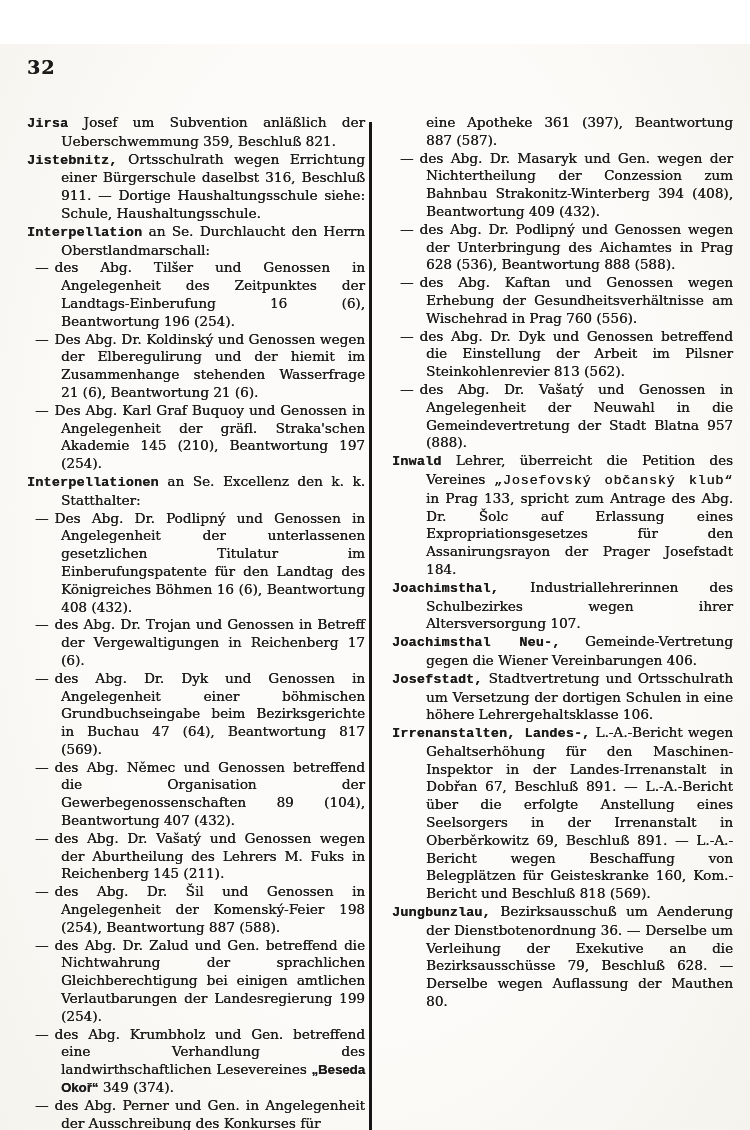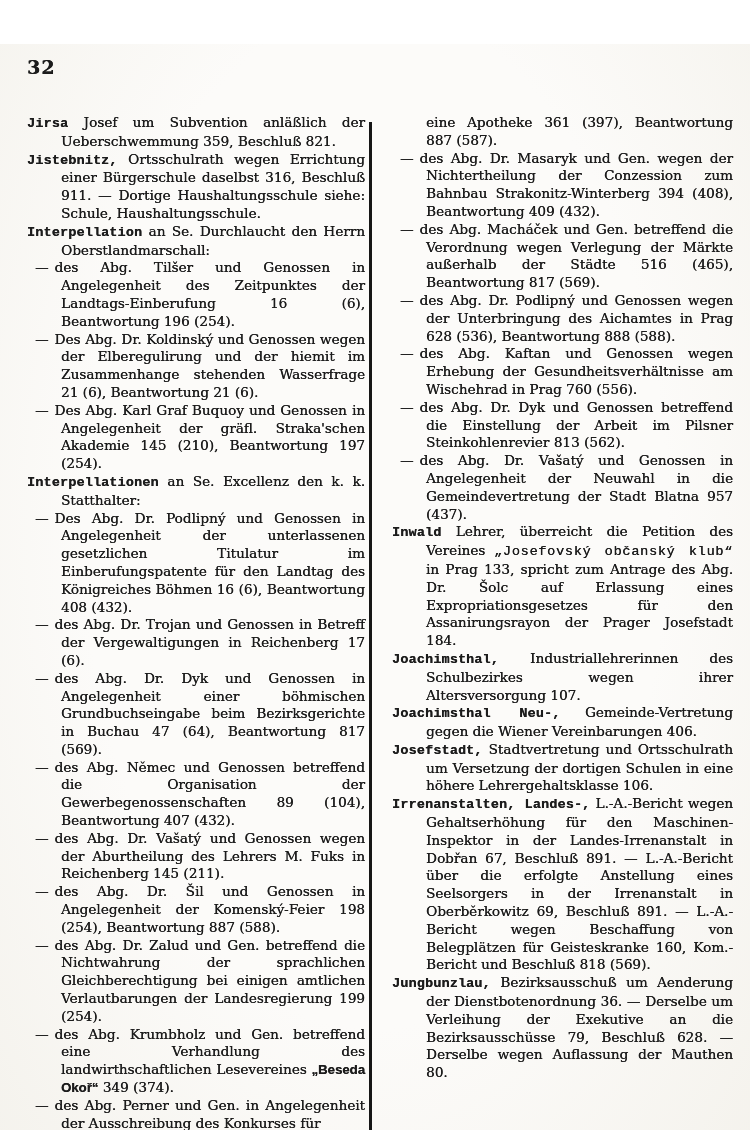--- a/index.html
+++ b/index.html
@@ -69,25 +69,24 @@
       <p class="entry kind-dash"><span class="dmark">—</span><span class="seg-plain">des Abg. Dr. Vašatý und Genossen wegen der Aburtheilung des Lehrers M. Fuks in Reichenberg 145 (211).</span></p>
       <p class="entry kind-dash"><span class="dmark">—</span><span class="seg-plain">des Abg. Dr. Šil und Genossen in Angelegenheit der Komenský-Feier 198 (254), Beantwortung 887 (588).</span></p>
       <p class="entry kind-dash"><span class="dmark">—</span><span class="seg-plain">des Abg. Dr. Zalud und Gen. betreffend die Nichtwahrung der sprachlichen Gleichberechtigung bei einigen amtlichen Verlautbarungen der Landesregierung 199 (254).</span></p>
       <p class="entry kind-dash"><span class="dmark">—</span><span class="seg-plain">des Abg. Krumbholz und Gen. betreffend eine Verhandlung des landwirthschaftlichen Lesevereines </span><span class="seg-boldroman">„Beseda Okoř“</span><span class="seg-plain"> 349 (374).</span></p>
       <p class="entry kind-dash"><span class="dmark">—</span><span class="seg-plain">des Abg. Perner und Gen. in Angelegenheit der Ausschreibung des Konkurses für</span></p>
     </div>
   <div class="divider" id="col-divider" style="background: rgb(22, 22, 22);"></div>
   <div class="col col-right" id="col-right">
       <p class="entry kind-cont"><span class="seg-plain">eine Apotheke 361 (397), Beantwortung 887 (587).</span></p>
       <p class="entry kind-dash"><span class="dmark">—</span><span class="seg-plain">des Abg. Dr. Masaryk und Gen. wegen der Nichtertheilung der Conzession zum Bahnbau Strakonitz-Winterberg 394 (408), Beantwortung 409 (432).</span></p>
-      <p class="entry kind-dash"><span class="dmark">—</span><span class="seg-plain">des Abg. Macháček und Gen. betreffend die Verordnung wegen Verlegung der Märkte außerhalb der Städte 516 (465), Beantwortung 817 (569).</span></p>
       <p class="entry kind-dash"><span class="dmark">—</span><span class="seg-plain">des Abg. Dr. Podlipný und Genossen wegen der Unterbringung des Aichamtes in Prag 628 (536), Beantwortung 888 (588).</span></p>
       <p class="entry kind-dash"><span class="dmark">—</span><span class="seg-plain">des Abg. Kaftan und Genossen wegen Erhebung der Gesundheitsverhältnisse am Wischehrad in Prag 760 (556).</span></p>
       <p class="entry kind-dash"><span class="dmark">—</span><span class="seg-plain">des Abg. Dr. Dyk und Genossen betreffend die Einstellung der Arbeit im Pilsner Steinkohlenrevier 813 (562).</span></p>
-      <p class="entry kind-dash"><span class="dmark">—</span><span class="seg-plain">des Abg. Dr. Vašatý und Genossen in Angelegenheit der Neuwahl in die Gemeindevertretung der Stadt Blatna 957 (437).</span></p>
+      <p class="entry kind-dash"><span class="dmark">—</span><span class="seg-plain">des Abg. Dr. Vašatý und Genossen in Angelegenheit der Neuwahl in die Gemeindevertretung der Stadt Blatna 957 (888).</span></p>
       <p class="entry kind-head"><span class="seg-head">Inwald</span><span class="seg-plain"> Lehrer, überreicht die Petition des Vereines </span><span class="seg-roman">„Josefovský občanský klub“</span><span class="seg-plain"> in Prag 133, spricht zum Antrage des Abg. Dr. Šolc auf Erlassung eines Expropriationsgesetzes für den Assanirungsrayon der Prager Josefstadt 184.</span></p>
       <p class="entry kind-head"><span class="seg-head">Joachimsthal,</span><span class="seg-plain"> Industriallehrerinnen des Schulbezirkes wegen ihrer Altersversorgung 107.</span></p>
       <p class="entry kind-head"><span class="seg-head">Joachimsthal Neu-,</span><span class="seg-plain"> Gemeinde-Vertretung gegen die Wiener Vereinbarungen 406.</span></p>
       <p class="entry kind-head"><span class="seg-head">Josefstadt,</span><span class="seg-plain"> Stadtvertretung und Ortsschulrath um Versetzung der dortigen Schulen in eine höhere Lehrergehaltsklasse 106.</span></p>
       <p class="entry kind-head"><span class="seg-head">Irrenanstalten, Landes-,</span><span class="seg-plain"> L.-A.-Bericht wegen Gehaltserhöhung für den Maschinen-Inspektor in der Landes-Irrenanstalt in Dobřan 67, Beschluß 891. — L.-A.-Bericht über die erfolgte Anstellung eines Seelsorgers in der Irrenanstalt in Oberběrkowitz 69, Beschluß 891. — L.-A.-Bericht wegen Beschaffung von Belegplätzen für Geisteskranke 160, Kom.-Bericht und Beschluß 818 (569).</span></p>
       <p class="entry kind-head"><span class="seg-head">Jungbunzlau,</span><span class="seg-plain"> Bezirksausschuß um Aenderung der Dienstbotenordnung 36. — Derselbe um Verleihung der Exekutive an die Bezirksausschüsse 79, Beschluß 628. — Derselbe wegen Auflassung der Mauthen 80.</span></p>
     </div>
 </div>
 
 </body></html>

